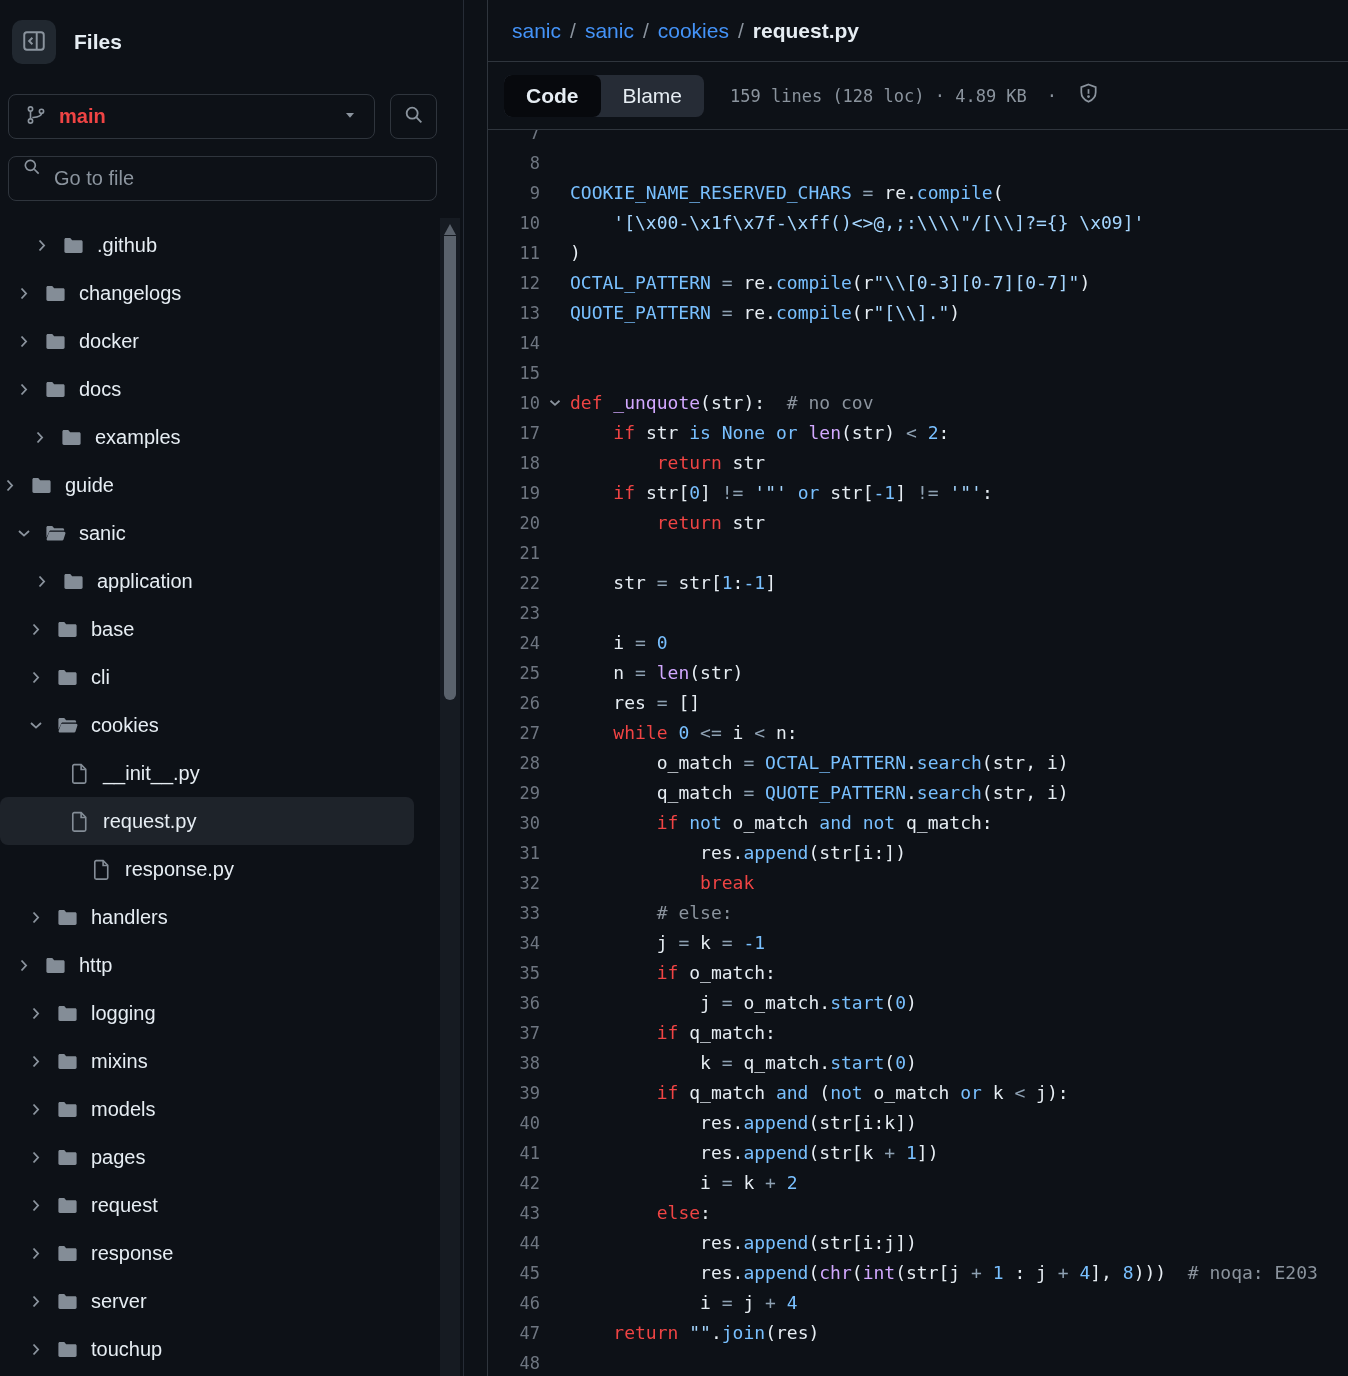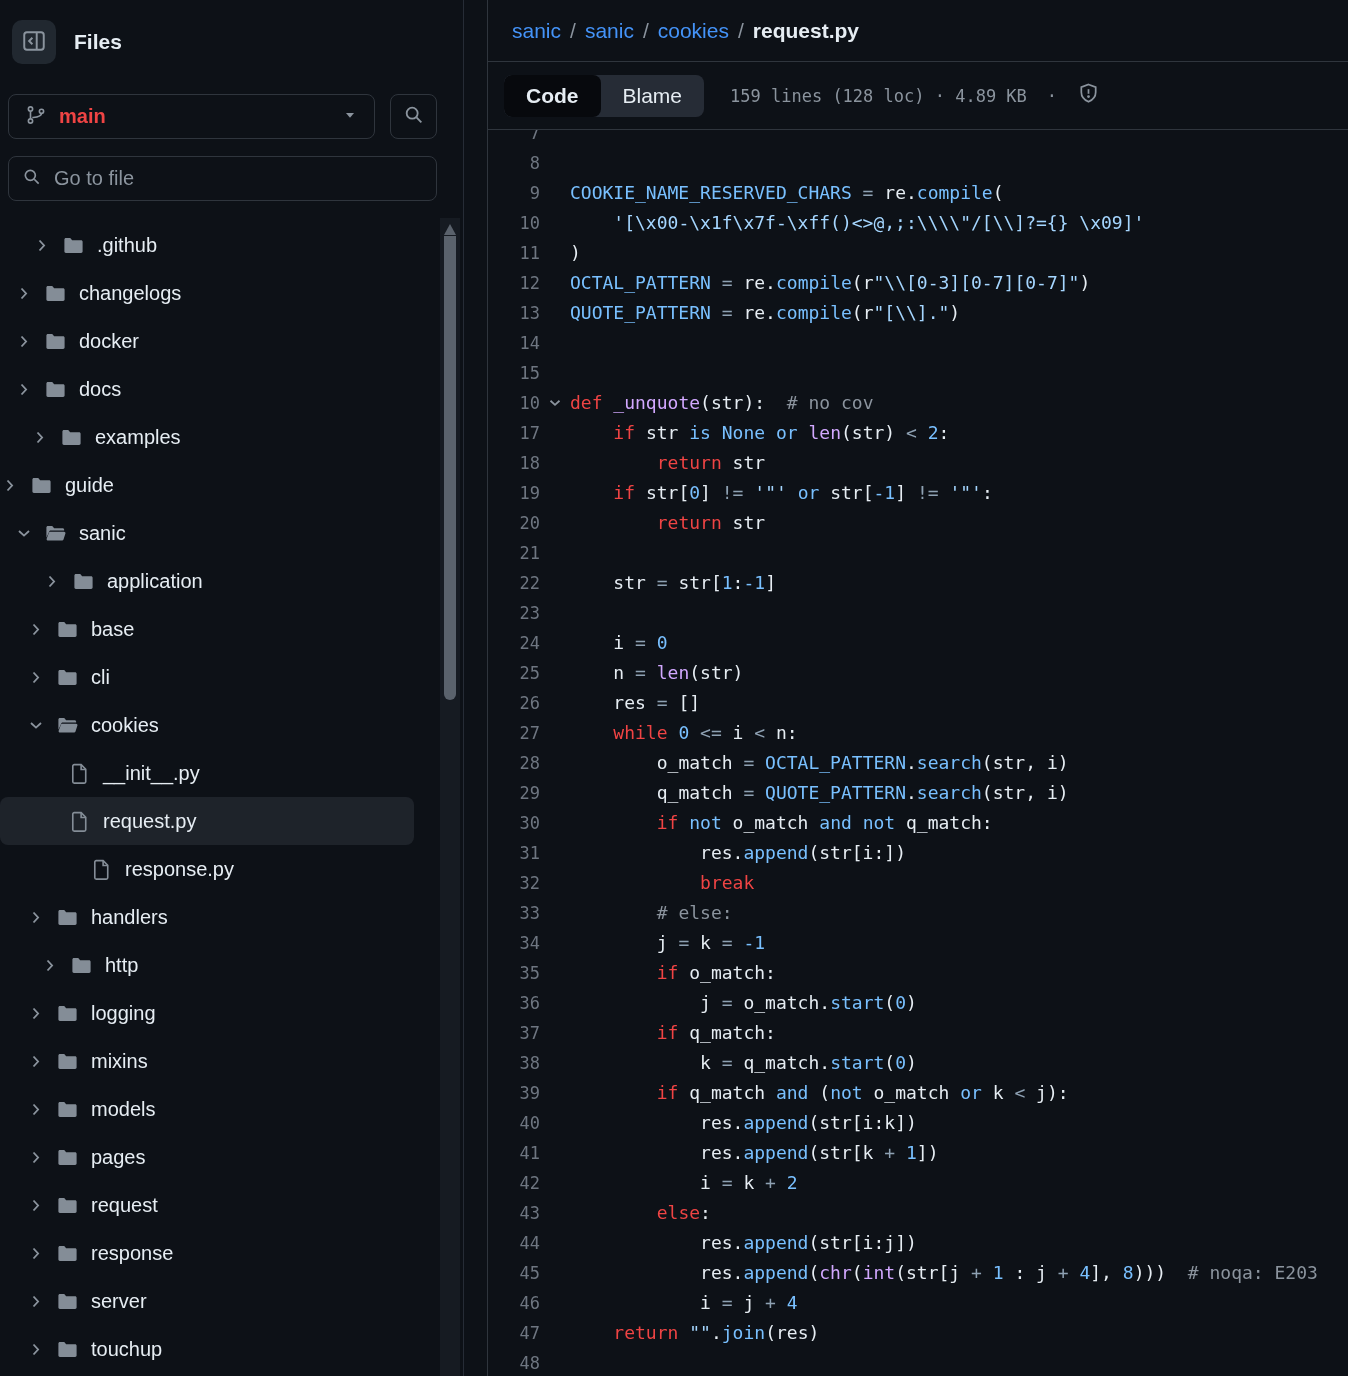--- a/index.html
+++ b/index.html
@@ -16,21 +16,21 @@
   .sb-title { font-size:21px; font-weight:700; }
   .branch-row { display:flex; gap:15px; padding:20px 26px 0 8px; }
   .branch-btn { flex:1; height:45px; border:1px solid #2f353d; border-radius:8px;
                 background:transparent; display:flex; align-items:center; gap:12px;
                 padding:0 16px; color:#ef4444; cursor:pointer; }
   .branch-label { font-size:20px; font-weight:600; }
   .caret { margin-left:auto; }
   .sq-btn { width:47px; height:45px; flex:none; border:1px solid #2f353d; border-radius:8px;
             background:transparent; display:flex; align-items:center; justify-content:center; cursor:pointer; }
   .goto { margin:17px 26px 0 8px; height:45px; border:1px solid #2f353d; border-radius:8px;
-          display:flex; align-items:center; gap:12px; padding:0 13px; }
+          display:flex; gap:12px; padding:0 13px; }
   .goto input { flex:1; background:transparent; border:none; outline:none; color:#e6edf3;
                 font-size:20px; font-family:"Liberation Sans", sans-serif; }
   .goto input::placeholder { color:#8b949e; }
 
   .tree { margin-top:20px; }
   .trow { height:48px; display:flex; align-items:center; margin-right:49px;
           border-radius:8px; cursor:pointer; }
   .trow.sel { background:rgba(177,186,196,0.11); }
   .tchev { width:20px; flex:none; display:flex; align-items:center; justify-content:center; margin-right:10px; }
   .ticon { width:23px; flex:none; display:flex; align-items:center; justify-content:center; margin-right:12px; }
@@ -214,21 +214,21 @@
             </svg>
           </span>
           <span class="ticon">
             <svg width="23" height="23" viewBox="0 0 24 24">
               <path d="M2.5 5.8 C2.5 5 3.2 4.3 4 4.3 h4.6 l2 2.1 h8.9 c.8 0 1.5 .7 1.5 1.5 v1 H7 c-.7 0-1.3 .45-1.5 1.1 L2.5 16.5 Z" fill="#848d97"></path>
               <path d="M7 10.1 h13.9 c1 0 1.75 1 1.45 1.95 l-2 6.2 c-.2 .63-.78 1.05-1.43 1.05 H4.2 c-1 0-1.72-.97-1.43-1.93 l2.3-6.2 C5.28 10.5 6.1 10.1 7 10.1 Z" fill="#848d97"></path>
             </svg>
           </span>
           <span class="tlabel">sanic</span>
         </div>
-        <div class="trow" style="padding-left: 42px;">
+        <div class="trow" style="padding-left: 32px;">
           <span class="tchev">
             <svg width="23" height="23" viewBox="0 0 24 24">
               <path d="M9 6 l5.5 6 L9 18" fill="none" stroke="#8b949e" stroke-width="2.2"></path>
             </svg>
           </span>
           <span class="ticon">
             <svg width="23" height="23" viewBox="0 0 24 24">
               <path d="M2.5 5.8 C2.5 5 3.2 4.3 4 4.3 h4.6 l2 2.1 h9.4 c.8 0 1.5 .7 1.5 1.5 v10.3 c0 .8-.7 1.5-1.5 1.5 H4 c-.8 0-1.5-.7-1.5-1.5 Z" fill="#848d97"></path>
             </svg>
           </span>
@@ -310,21 +310,21 @@
               <path d="M9 6 l5.5 6 L9 18" fill="none" stroke="#8b949e" stroke-width="2.2"></path>
             </svg>
           </span>
           <span class="ticon">
             <svg width="23" height="23" viewBox="0 0 24 24">
               <path d="M2.5 5.8 C2.5 5 3.2 4.3 4 4.3 h4.6 l2 2.1 h9.4 c.8 0 1.5 .7 1.5 1.5 v10.3 c0 .8-.7 1.5-1.5 1.5 H4 c-.8 0-1.5-.7-1.5-1.5 Z" fill="#848d97"></path>
             </svg>
           </span>
           <span class="tlabel">handlers</span>
         </div>
-        <div class="trow" style="padding-left: 40px;">
+        <div class="trow" style="padding-left: 14px;">
           <span class="tchev">
             <svg width="23" height="23" viewBox="0 0 24 24">
               <path d="M9 6 l5.5 6 L9 18" fill="none" stroke="#8b949e" stroke-width="2.2"></path>
             </svg>
           </span>
           <span class="ticon">
             <svg width="23" height="23" viewBox="0 0 24 24">
               <path d="M2.5 5.8 C2.5 5 3.2 4.3 4 4.3 h4.6 l2 2.1 h9.4 c.8 0 1.5 .7 1.5 1.5 v10.3 c0 .8-.7 1.5-1.5 1.5 H4 c-.8 0-1.5-.7-1.5-1.5 Z" fill="#848d97"></path>
             </svg>
           </span>

